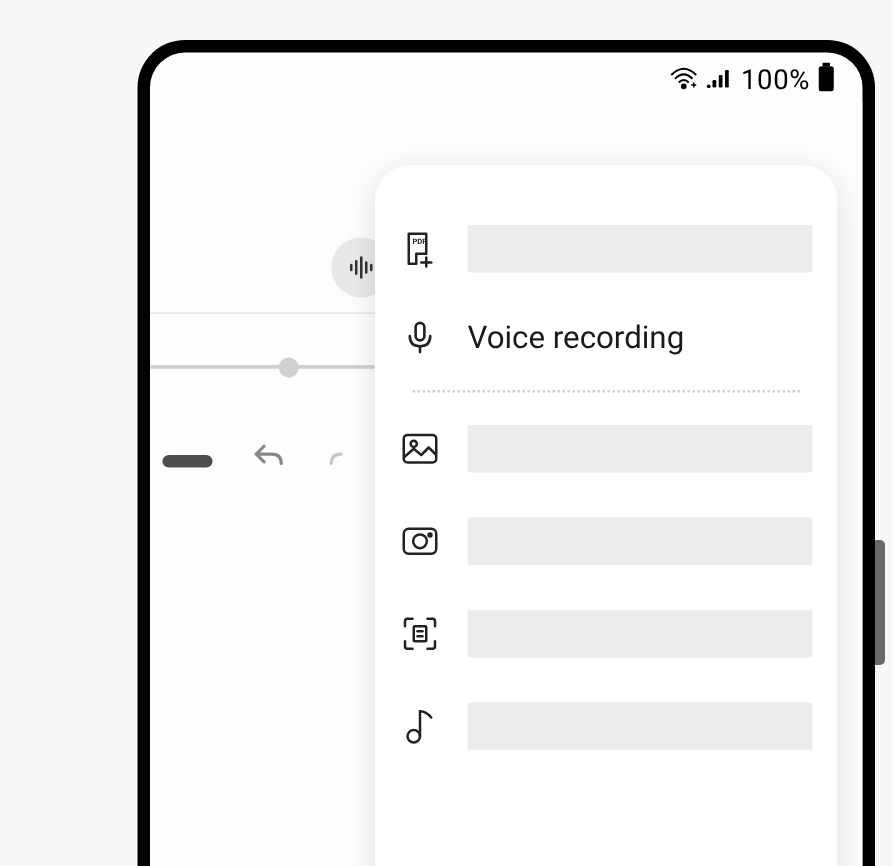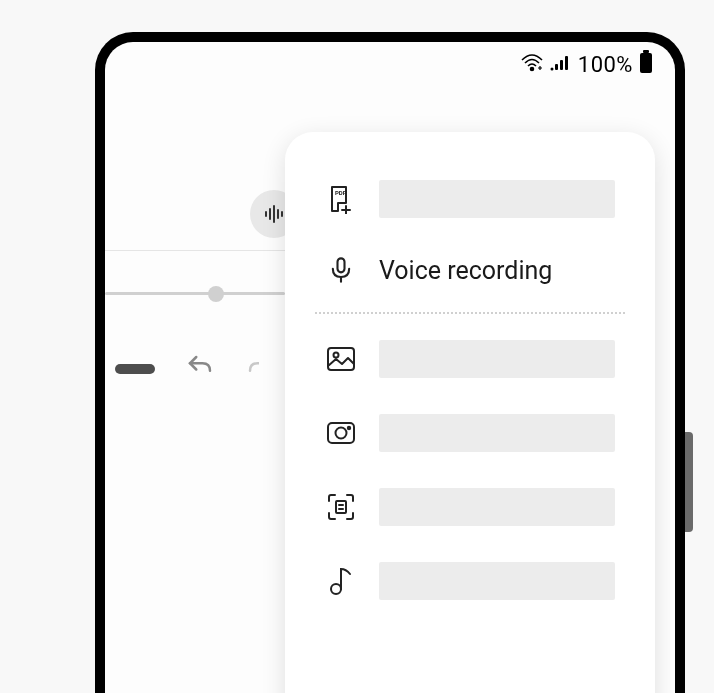--- a/index.html
+++ b/index.html
@@ -7,21 +7,21 @@
       width: 714px;
       height: 693px;
       background: #f8f8f8;
       font-family: -apple-system, BlinkMacSystemFont, "Segoe UI", Roboto, sans-serif;
       overflow: hidden;
       position: relative;
     }
     .device-frame {
       position: absolute;
       top: 32px;
-      left: 95px;
+      left: 110px;
       width: 590px;
       height: 661px;
       background: #000;
       border-radius: 38px 38px 0 0;
       padding: 10px 10px 0 10px;
     }
     .side-button {
       position: absolute;
       right: -8px;
       top: 400px;
@@ -122,21 +122,21 @@
       width: 370px;
       height: 600px;
       background: #fff;
       border-radius: 28px;
       box-shadow: 0 6px 24px rgba(0,0,0,0.12);
       padding: 30px 0;
     }
     .menu-item {
       display: flex;
       align-items: center;
-      padding: 18px 40px;
+      padding: 18px 20px;
       gap: 22px;
       cursor: pointer;
     }
     .menu-icon {
       width: 32px;
       height: 32px;
       display: flex;
       align-items: center;
       justify-content: center;
       flex-shrink: 0;

